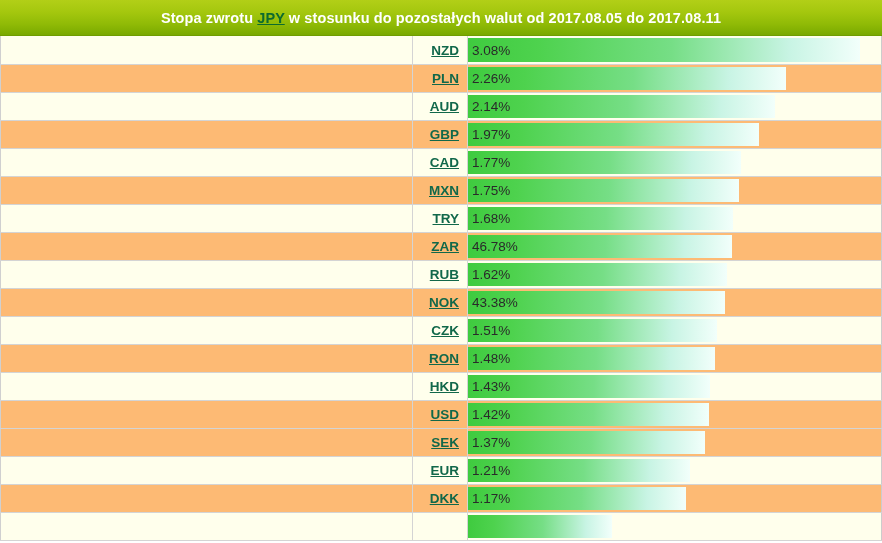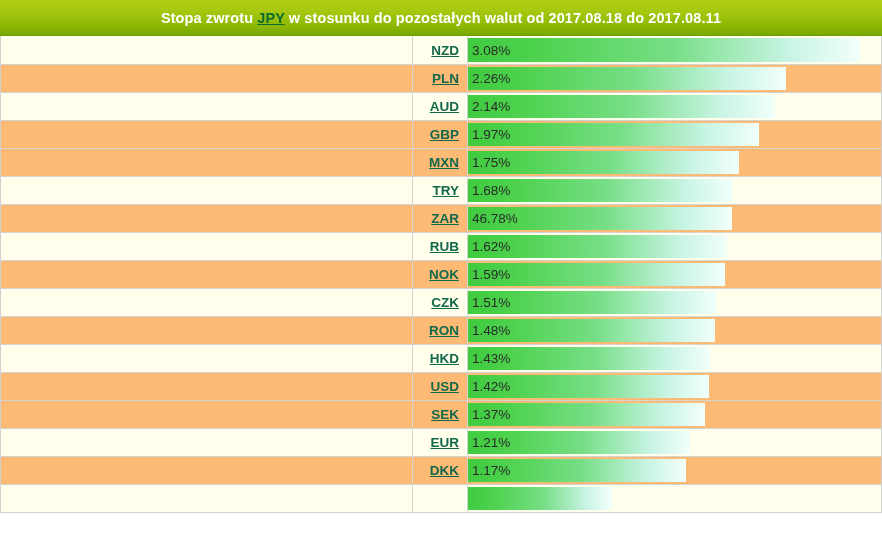--- a/index.html
+++ b/index.html
@@ -128,21 +128,21 @@
     z-index: 2;
   }
 </style>
 </head>
 <body>
 
 <div id="app">
 
   <div class="header">
     <div class="header-title">
-      <span>Stopa zwrotu </span><a class="cur-link">JPY</a><span> w stosunku do pozostałych walut od 2017.08.18 do 2017.08.11</span>
+      <span>Stopa zwrotu </span><a class="cur-link">JPY</a><span> w stosunku do pozostałych walut od 2017.08.05 do 2017.08.11</span>
     </div>
   </div>
 
   <table class="table">
     <tbody id="table-body">
         <tr class="row odd">
           <td class="cell col-spacer"></td>
           <td class="cell col-code"><a class="code-link">NZD</a></td>
           <td class="cell col-bar">
             <div class="bar-wrap">
@@ -174,20 +174,30 @@
         <tr class="row even">
           <td class="cell col-spacer"></td>
           <td class="cell col-code"><a class="code-link">GBP</a></td>
           <td class="cell col-bar">
             <div class="bar-wrap">
               <div class="bar" style="width: 291.1px;"></div>
               <span class="bar-label">1.97%</span>
             </div>
           </td>
         </tr>
+        <tr class="row odd">
+          <td class="cell col-spacer"></td>
+          <td class="cell col-code"><a class="code-link">CAD</a></td>
+          <td class="cell col-bar">
+            <div class="bar-wrap">
+              <div class="bar" style="width: 272.9px;"></div>
+              <span class="bar-label">1.77%</span>
+            </div>
+          </td>
+        </tr>
         <tr class="row even">
           <td class="cell col-spacer"></td>
           <td class="cell col-code"><a class="code-link">MXN</a></td>
           <td class="cell col-bar">
             <div class="bar-wrap">
               <div class="bar" style="width: 271.1px;"></div>
               <span class="bar-label">1.75%</span>
             </div>
           </td>
         </tr>
@@ -220,21 +230,21 @@
               <span class="bar-label">1.62%</span>
             </div>
           </td>
         </tr>
         <tr class="row even">
           <td class="cell col-spacer"></td>
           <td class="cell col-code"><a class="code-link">NOK</a></td>
           <td class="cell col-bar">
             <div class="bar-wrap">
               <div class="bar" style="width: 256.5px;"></div>
-              <span class="bar-label">1.59%</span>
+              <span class="bar-label">43.38%</span>
             </div>
           </td>
         </tr>
         <tr class="row odd">
           <td class="cell col-spacer"></td>
           <td class="cell col-code"><a class="code-link">CZK</a></td>
           <td class="cell col-bar">
             <div class="bar-wrap">
               <div class="bar" style="width: 249.3px;"></div>
               <span class="bar-label">1.51%</span>

